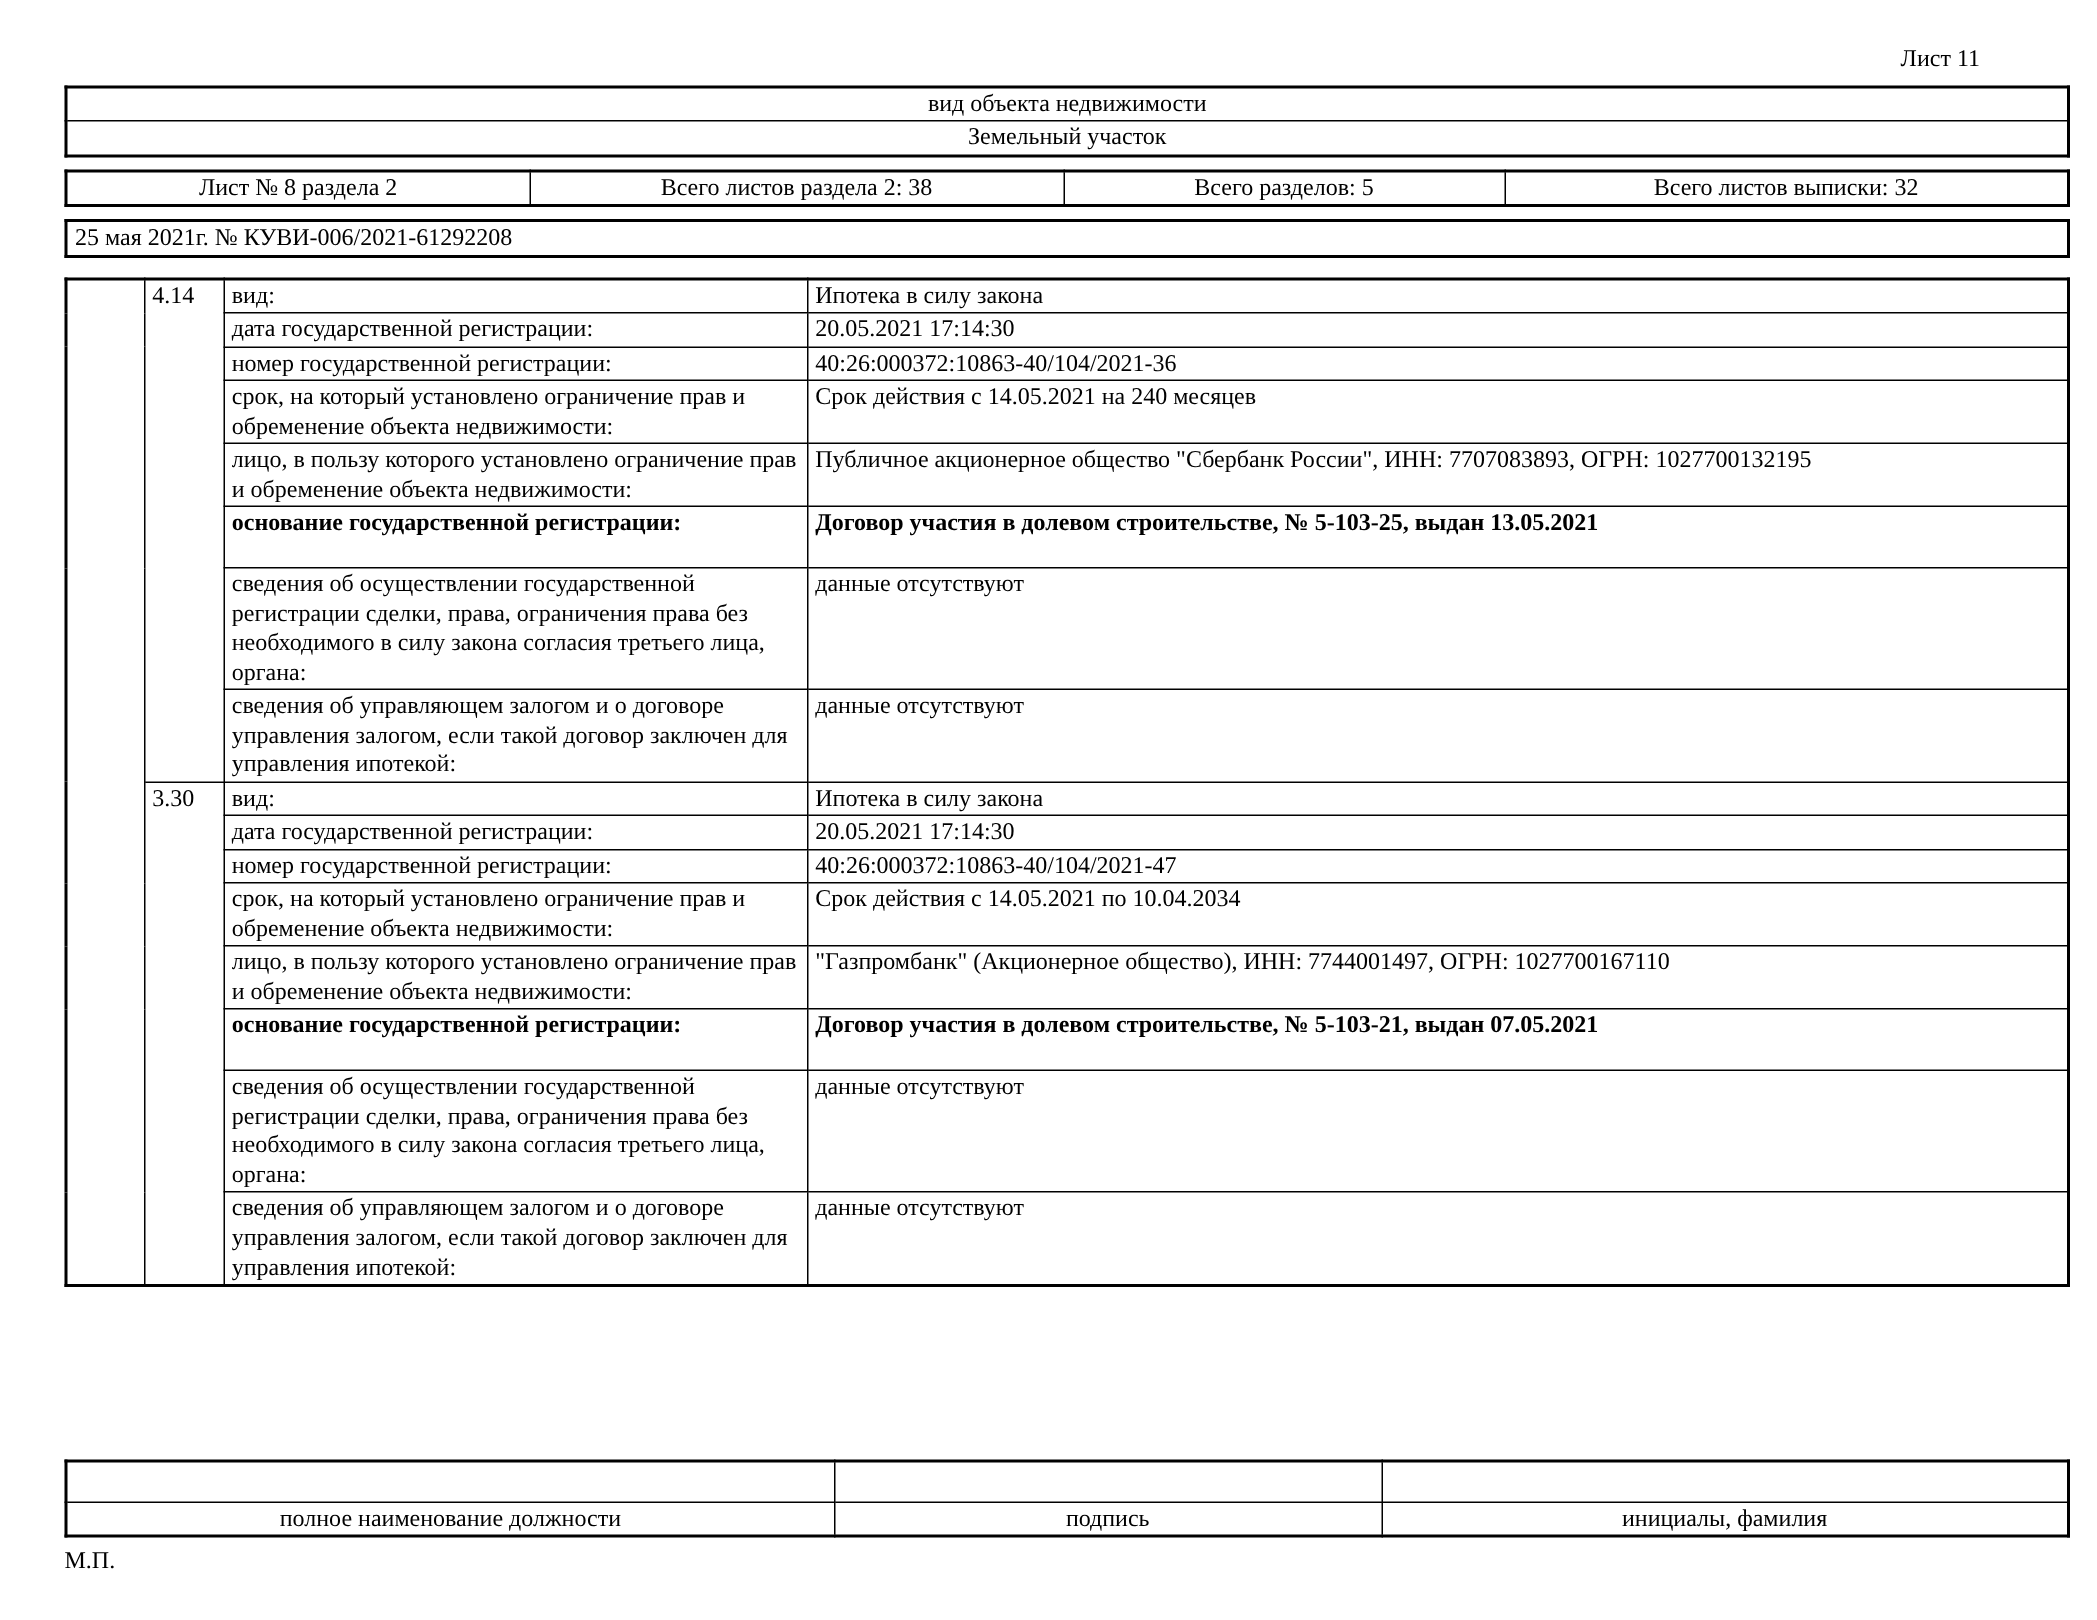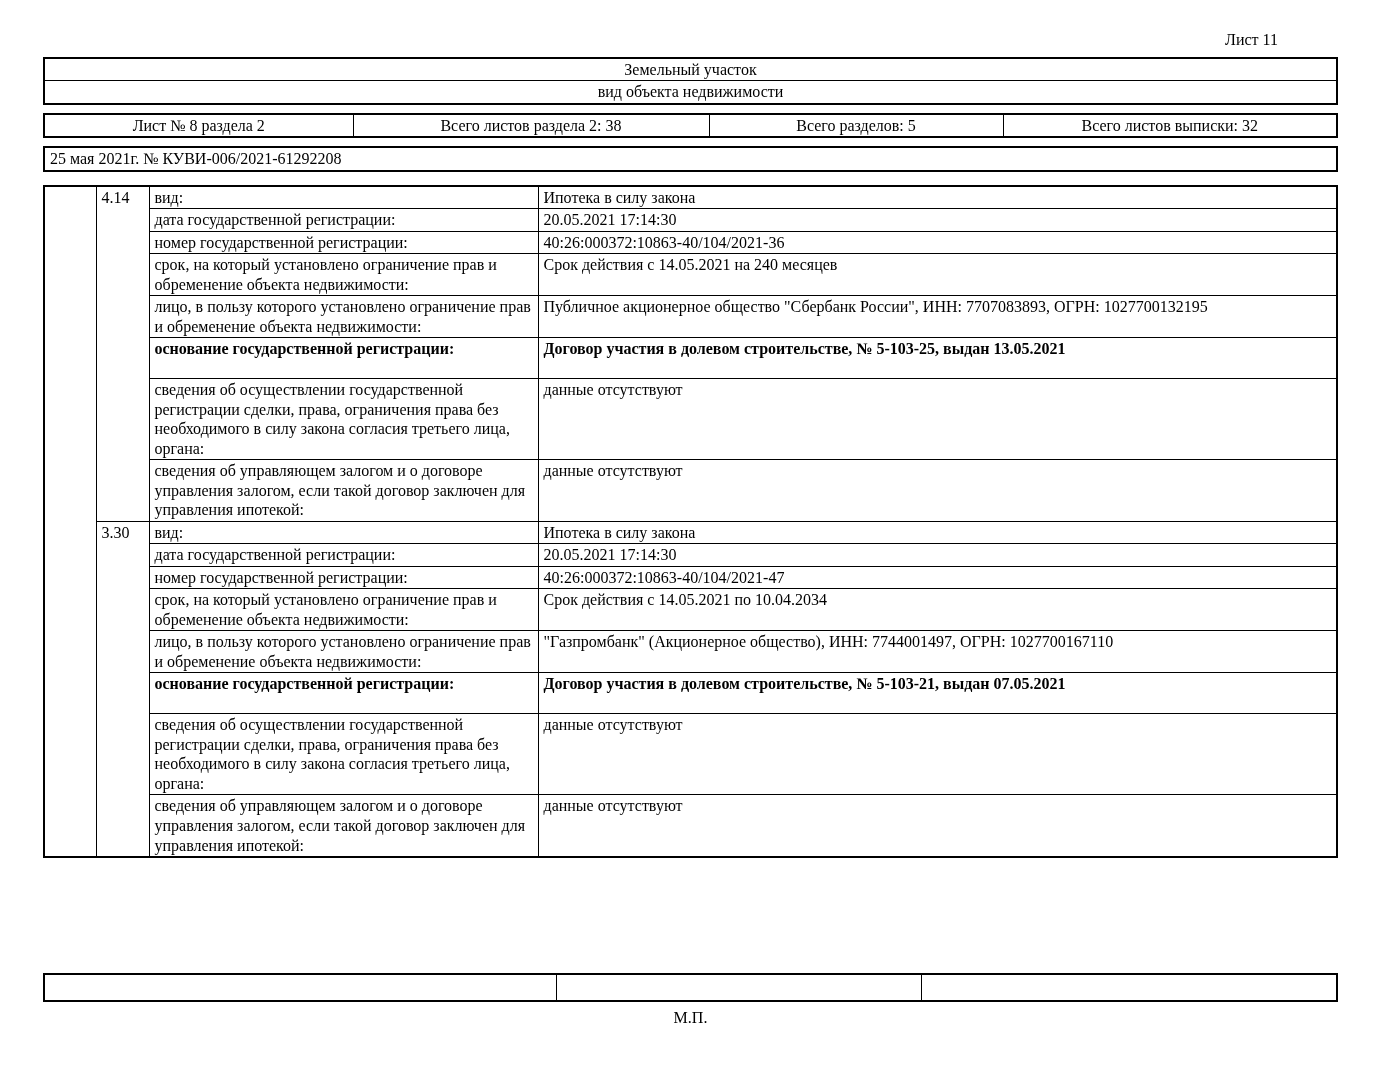--- a/index.html
+++ b/index.html
@@ -3,48 +3,48 @@
 <meta charset="utf-8">
 <style>
   * { margin: 0; padding: 0; box-sizing: border-box; }
   html, body { background: #fff; }
   body {
     width: 1398px; height: 1080px; overflow: hidden;
     color: #000;
     font-family: "Liberation Serif", "DejaVu Serif", serif;
     font-size: 16px; line-height: 1.22;
   }
-  .page { padding: 30px 60px 0 43px; }
+  .page { padding: 30px 18px 0 43px; }
   .sheet-label { text-align: right; margin-bottom: 7px; padding-right: 60px; }
   table { border-collapse: collapse; width: 100%; table-layout: fixed; }
   .tbl { border: 2px solid #000; }
   .tbl td { border: 1px solid #000; padding: 1px 5px; vertical-align: top; word-wrap: break-word; }
   .center { text-align: center; }
   .gap8 { height: 8px; }
   .gap13 { height: 13px; }
   .num-cell { padding-left: 6px; margin-left: 26px; }
   .h40 { height: 41px; font-weight: bold; }
   .sig-table { margin-top: 115px; }
   .sig-empty td { height: 27px; }
-  .stamp { text-align: center; margin-top: 6px; }
+  .stamp { margin-top: 6px; }
 </style>
 </head>
 <body>
 
 <div class="page">
 
   <div class="sheet-label">Лист 11</div>
 
   <table class="tbl">
     <tbody>
         <tr>
-      <td class="center">Земельный участок</td>
+      <td class="center">вид объекта недвижимости</td>
     </tr>
     <tr>
-      <td class="center">вид объекта недвижимости</td>
+      <td class="center">Земельный участок</td>
     </tr>
   </tbody>
     </table>
 
   <div class="gap8"></div>
 
   <table class="tbl">
     <colgroup>
         <col style="width:309px">
         <col style="width:356px">
@@ -162,18 +162,23 @@
         <col style="width:512px">
         <col style="width:365px">
         <col>
       </colgroup>
     <tbody>
         <tr class="sig-empty">
       <td></td>
       <td></td>
       <td></td>
     </tr>
+    <tr>
+      <td class="center">полное наименование должности</td>
+      <td class="center">подпись</td>
+      <td class="center">инициалы, фамилия</td>
+    </tr>
   </tbody>
     </table>
 
   <div class="stamp">М.П.</div>
 
 </div>
 
 </body></html>

